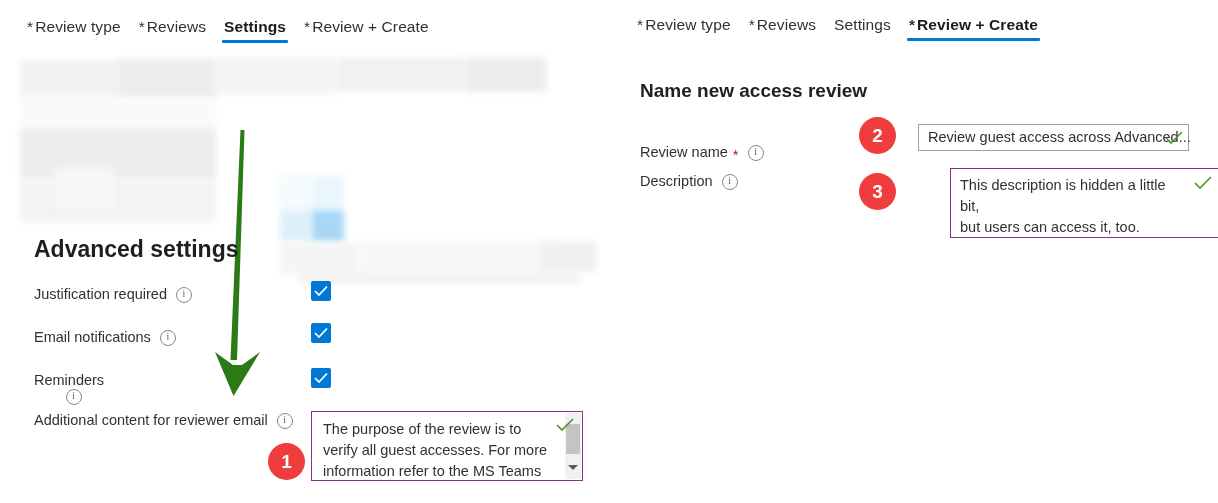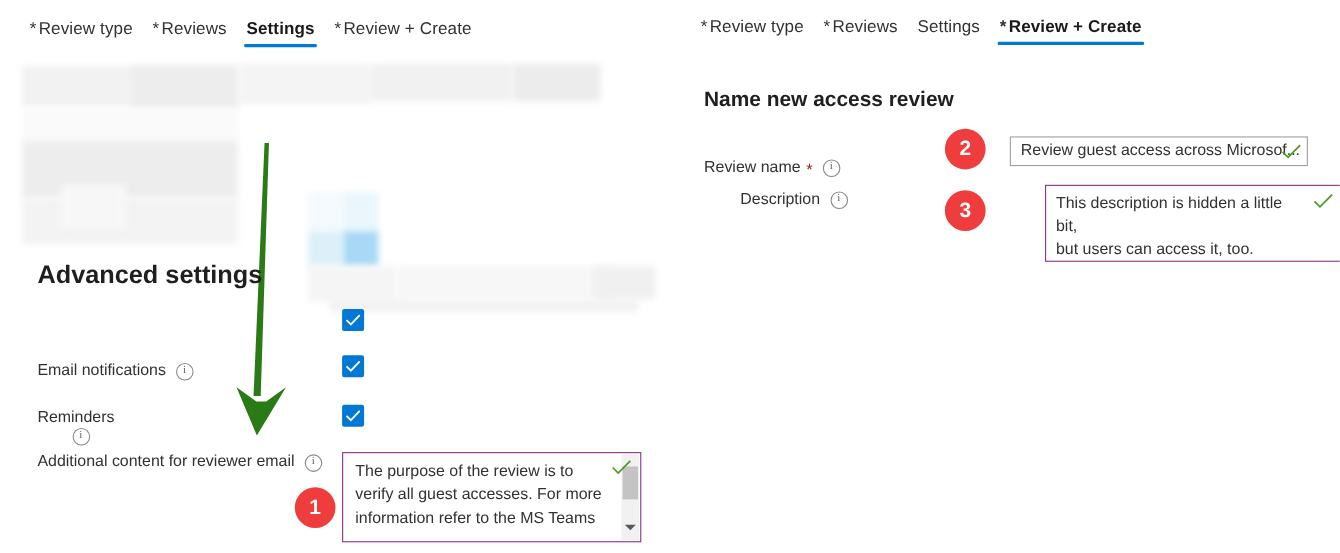--- a/index.html
+++ b/index.html
@@ -158,21 +158,21 @@
     top: 412px;
     display: flex;
     align-items: center;
     white-space: nowrap;
   }
   #reviewer-email-box {
     position: absolute;
     left: 311px;
     top: 411px;
     width: 272px;
-    height: 82px;
+    height: 70px;
     border: 1px solid #8b2f8b;
     background: #ffffff;
     box-sizing: border-box;
     cursor: text;
   }
   #reviewer-email-text {
     position: absolute;
     left: 11px;
     top: 7px;
     width: 225px;
@@ -331,20 +331,24 @@
   </div>
 
 
   <svg id="arrow-svg" viewBox="0 0 120 285">
     <path d="M54.5 10 L50.5 10 L40.5 240 L47 240 Z" fill="#2a7a16"></path>
     <path d="M43.5 276 L25 232 L43 245 L52 245 L70 232 Z" fill="#2a7a16"></path>
   </svg>
 
   <div id="adv-heading">Advanced settings</div>
 
+  <div class="setting-row" style="top:283px;">
+    <span class="setting-label">Justification required</span>
+    <span class="info-icon"></span>
+  </div>
   <div class="checkbox" style="left:311px; top:281px;">
     <svg width="14" height="12" viewBox="0 0 14 12">
         <path d="M1 6 L5 10 L13 1.5" stroke="#ffffff" stroke-width="1.7" fill="none"></path>
       </svg>
   </div>
 
   <div class="setting-row" style="top:326px;">
     <span class="setting-label">Email notifications</span>
     <span class="info-icon"></span>
   </div>
@@ -396,27 +400,27 @@
 
 <div id="name-heading">Name new access review</div>
 
 <div class="form-label" style="left:640px; top:144px;">
   <span>Review name</span>
   <span class="asterisk">*</span>
   <span class="info-icon"></span>
 </div>
 
 <div id="review-name-input">
-  <div id="review-name-value">Review guest access across Microsof...</div>
+  <div id="review-name-value">Review guest access across Advanced...</div>
   <svg class="field-check" style="right:5px; top:6px;" width="18" height="14" viewBox="0 0 18 14">
     <path d="M1 7 L6 12 L17 1" stroke="#4e9a28" stroke-width="1.6" fill="none"></path>
   </svg>
 </div>
 
-<div class="form-label" style="left:673px; top:173px;">
+<div class="form-label" style="left:640px; top:173px;">
   <span>Description</span>
   <span class="info-icon"></span>
 </div>
 
 <div id="description-box">
   <div id="description-value">This description is hidden a little bit,
 but users can access it, too.</div>
   <svg class="field-check" style="right:8px; top:7px;" width="18" height="14" viewBox="0 0 18 14">
     <path d="M1 7 L6 12 L17 1" stroke="#4e9a28" stroke-width="1.6" fill="none"></path>
   </svg>

